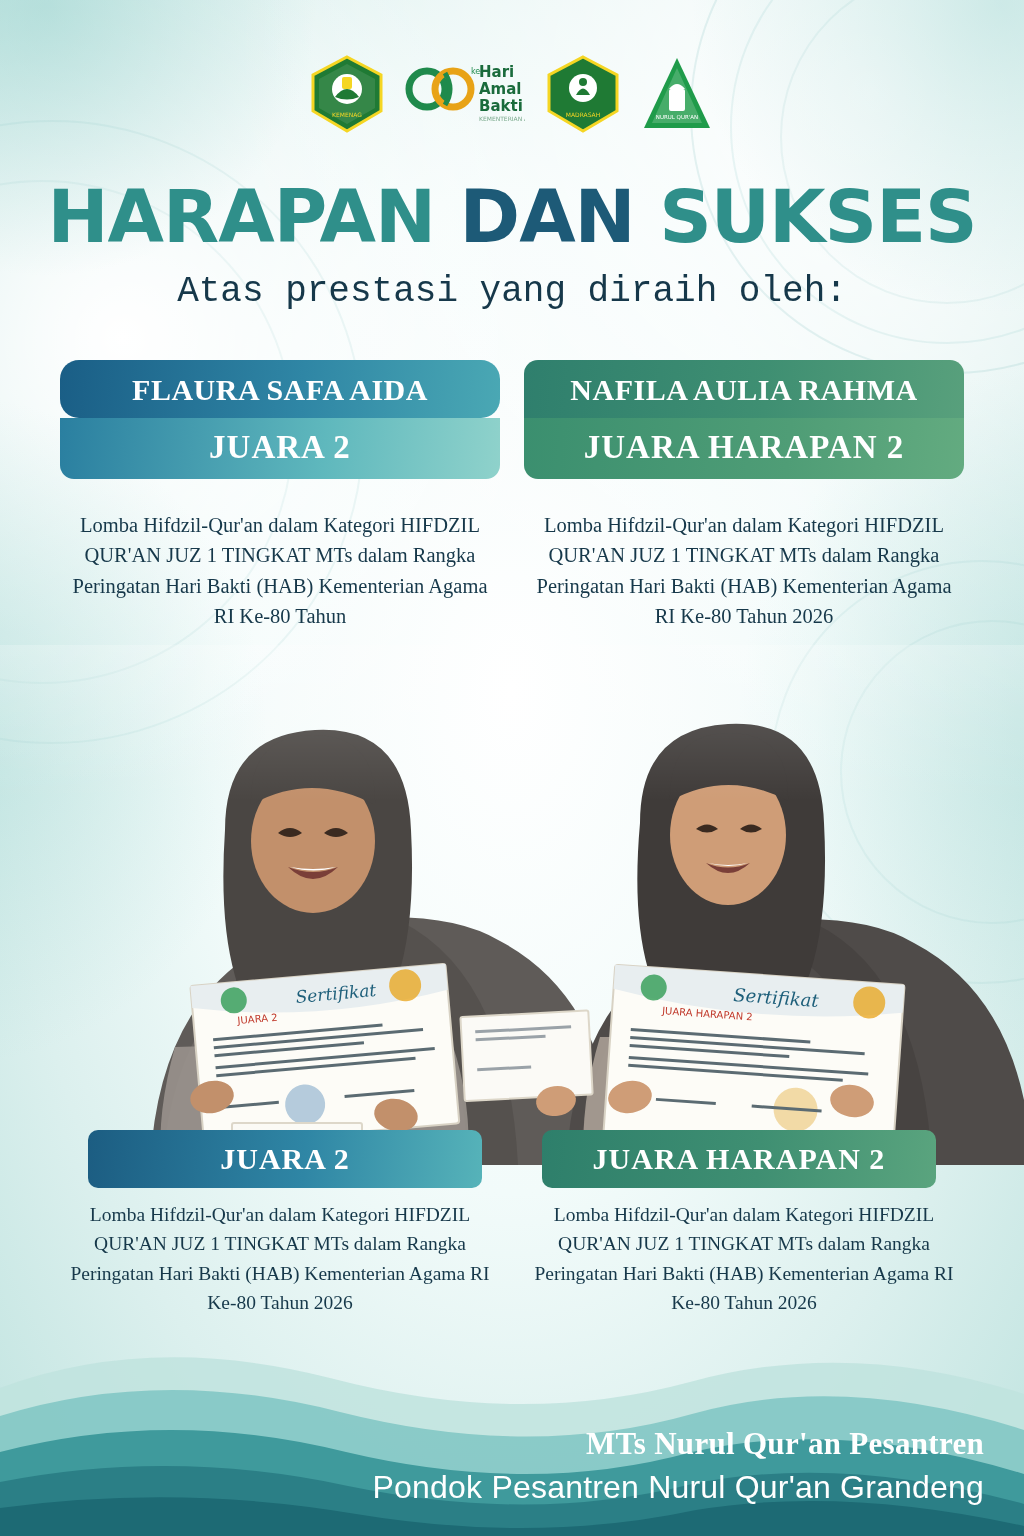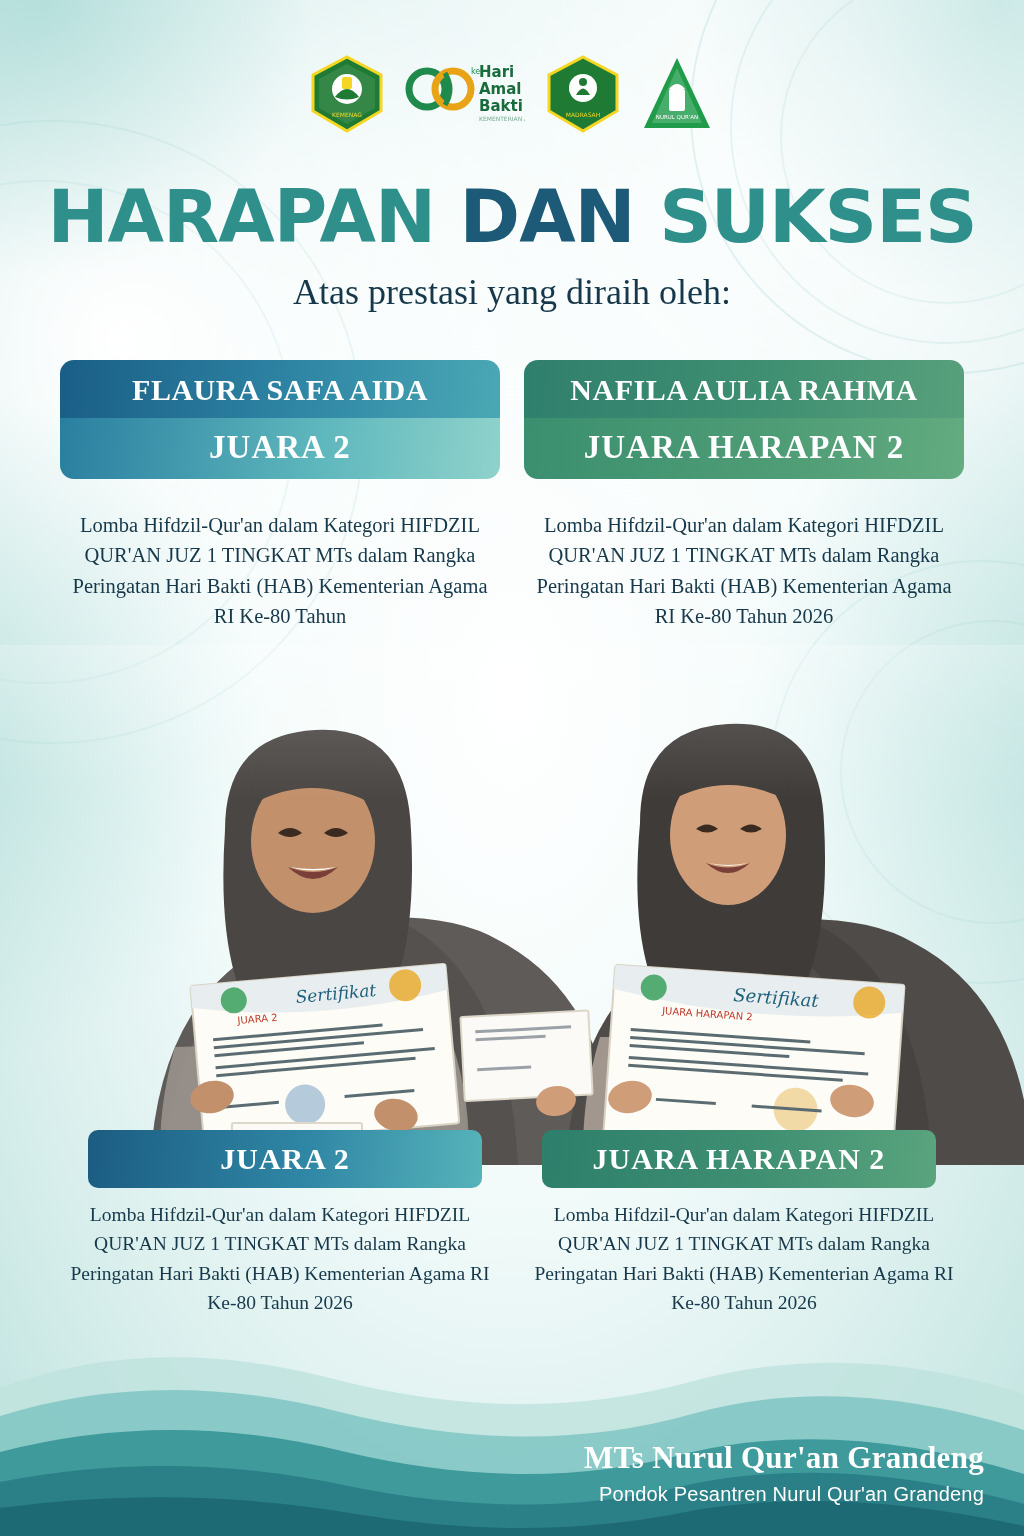--- a/index.html
+++ b/index.html
@@ -97,21 +97,21 @@
     letter-spacing: -1px;
     font-weight: bold;
     font-family: "DejaVu Sans", sans-serif;
     line-height: 1;
   }
   .h-word-1 { color: #2f8f8a; }
   .h-word-2 { color: #1d5a77; }
   .h-word-3 { color: #2f8f8a; text-align: right; }
   .subhead {
     margin: 18px 0 0 0;
-    font-family: Liberation Serif, serif;
+    font-family: Liberation Mono, monospace;
     font-size: 36px;
     color: #16384a;
     font-weight: normal;
   }
 
   
   .awards-top {
     position: absolute;
     top: 360px;
     left: 60px;
@@ -128,20 +128,21 @@
     padding: 13px 10px 11px 10px;
     text-align: center;
     color: #ffffff;
     font-family: "Liberation Serif", serif;
     font-size: 30px;
     font-weight: bold;
     letter-spacing: 0.5px;
   }
   .name-band.blue {
     background: linear-gradient(95deg, #1a5e86 0%, #2f86a5 55%, #4aa8b4 100%);
+    border-radius: 19px;
   }
   .name-band.green {
     background: linear-gradient(95deg, #2f7f6d 0%, #3f8f72 55%, #58a07c 100%);
   }
   .rank-band {
     border-radius: 0 0 14px 14px;
     padding: 11px 10px 13px 10px;
     text-align: center;
     color: #ffffff;
     font-family: "Liberation Serif", serif;
@@ -245,21 +246,21 @@
     color: #ffffff;
   }
   .footer-title {
     font-family: "Liberation Serif", serif;
     font-size: 31px;
     font-weight: bold;
     letter-spacing: 0.3px;
   }
   .footer-sub {
     font-family: "Liberation Sans", sans-serif;
-    font-size: 20px;
+    font-size: 32px;
     margin-top: 7px;
     letter-spacing: 0.2px;
   }
 </style>
 </head>
 <body>
 
 <div class="poster">
 
   <div class="corner-wash-left"></div>
@@ -470,18 +471,18 @@
 
   <div class="wave-wrap">
     <svg width="1024" height="260" viewBox="0 0 1024 260" preserveAspectRatio="none">
       <path d="M0 112 q150 -56 330 -10 q190 50 360 4 q160 -44 334 12 L1024 260 L0 260 z" fill="#bfe3de" opacity="0.85"></path>
       <path d="M0 140 q160 -50 340 -4 q190 48 352 2 q150 -42 332 16 L1024 260 L0 260 z" fill="#7fc6c3" opacity="0.85"></path>
       <path d="M0 176 q170 -44 346 0 q186 44 346 0 q150 -34 332 22 L1024 260 L0 260 z" fill="#3f9a9c"></path>
       <path d="M0 206 q172 -34 348 4 q186 38 344 -2 q150 -30 332 20 L1024 260 L0 260 z" fill="#2b7f86"></path>
       <path d="M0 232 q180 -24 356 6 q182 30 340 -4 q146 -24 328 16 L1024 260 L0 260 z" fill="#1d6a74"></path>
     </svg>
     <div class="footer-text">
-      <div class="footer-title">MTs Nurul Qur'an Grandeng</div>
+      <div class="footer-title">MTs Nurul Qur'an Pesantren</div>
       <div class="footer-sub">Pondok Pesantren Nurul Qur'an Grandeng</div>
     </div>
   </div>
 
 </div>
 
 </body></html>

